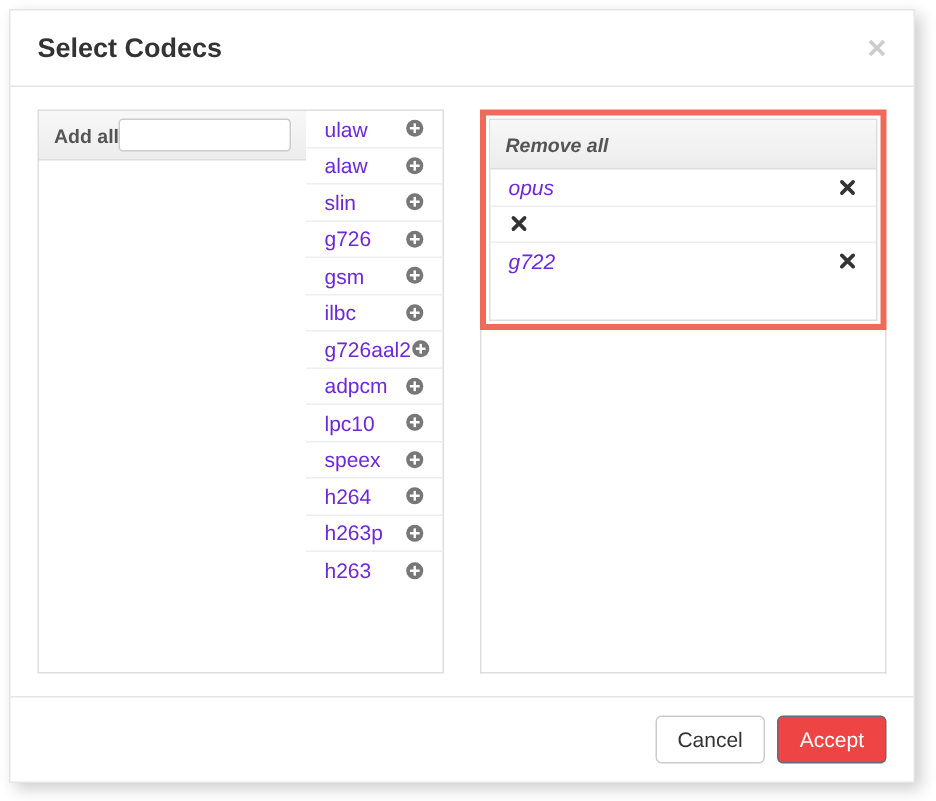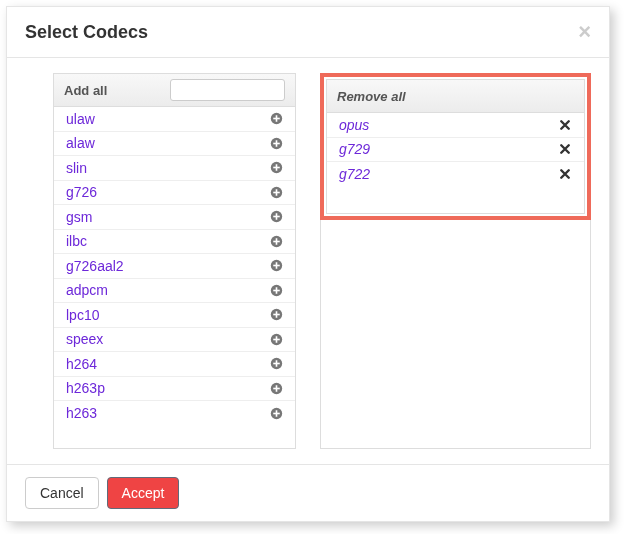--- a/index.html
+++ b/index.html
@@ -53,23 +53,21 @@
     }
     .panel {
       flex: 1;
       display: flex;
       flex-direction: column;
       min-width: 0;
     }
     .panel-left-wrap {
       border: 1px solid #ddd;
       display: flex;
-      flex-direction: column;
       height: 376px;
-      margin-left: 28px;
     }
     .panel-right-highlight {
       border: 4px solid #ef6a5a;
       height: 147px;
       display: flex;
       flex-direction: column;
       padding: 2px;
     }
     .panel-right-inner {
       border: 1px solid #ddd;
@@ -146,20 +144,21 @@
     .plus-icon svg, .x-icon svg {
       width: 13px;
       height: 13px;
       fill: #666;
     }
     .x-icon svg { width: 12px; height: 12px; fill: #444; }
     .modal-footer {
       padding: 12px 18px;
       border-top: 1px solid #e5e5e5;
       display: flex;
+      justify-content: flex-end;
       gap: 8px;
     }
     .btn {
       padding: 7px 14px;
       font-size: 14px;
       border-radius: 4px;
       cursor: pointer;
       border: 1px solid #ccc;
       background: #fff;
       color: #333;
@@ -333,21 +332,20 @@
             <div class="codec-list" id="right-list">
                 <div class="codec-item">
                   <span class="codec-name">opus</span>
                   <span class="action-icon x-icon">
                     <svg viewBox="0 0 16 16">
                       <path d="M3 3 L13 13 M13 3 L3 13" stroke="#333" stroke-width="3.2" stroke-linecap="round"></path>
                     </svg>
                   </span>
                 </div>
                 <div class="codec-item">
-                  <span class="codec-name">g729</span>
                   <span class="action-icon x-icon">
                     <svg viewBox="0 0 16 16">
                       <path d="M3 3 L13 13 M13 3 L3 13" stroke="#333" stroke-width="3.2" stroke-linecap="round"></path>
                     </svg>
                   </span>
                 </div>
                 <div class="codec-item">
                   <span class="codec-name">g722</span>
                   <span class="action-icon x-icon">
                     <svg viewBox="0 0 16 16">

